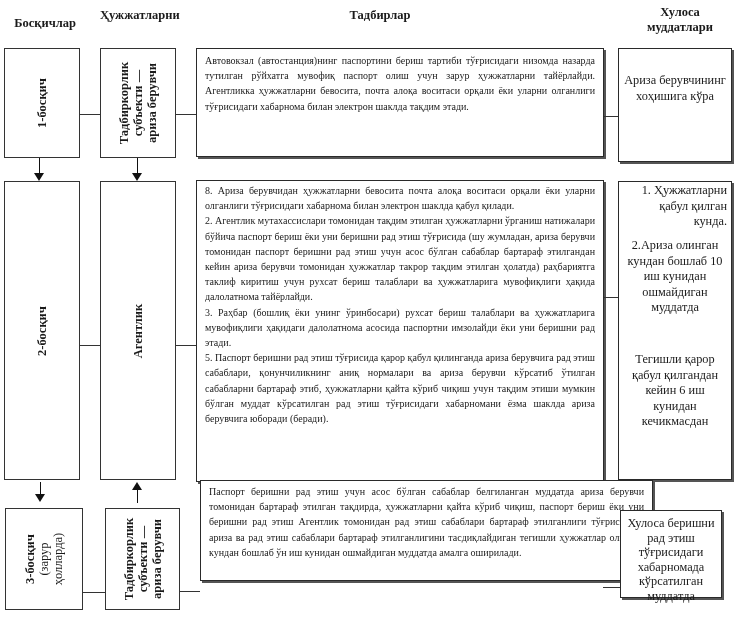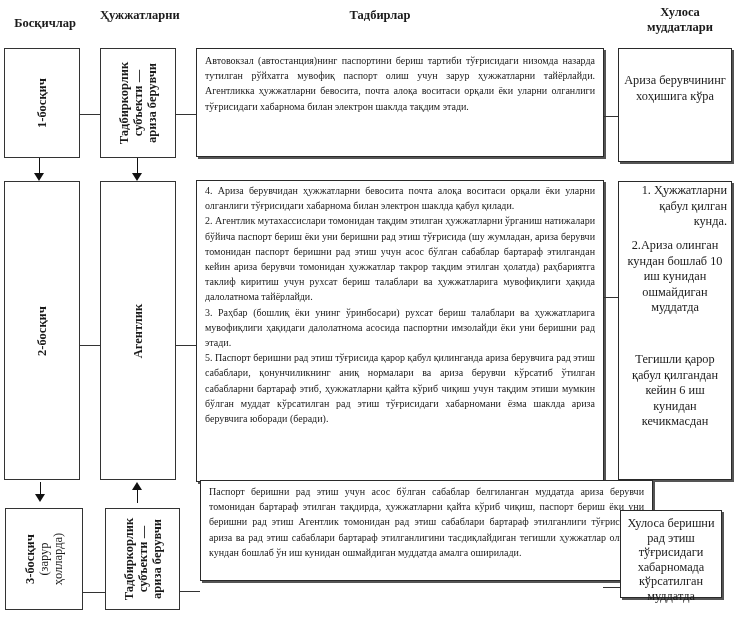--- a/index.html
+++ b/index.html
@@ -70,21 +70,21 @@
 </div>
 <div class="hline" style="left:80px; top:345px; width:20px;"></div>
 <div class="box" style="left:100px; top:181px; width:76px; height:299px;">
   <div class="vert">
     <span>Агентлик</span>
   </div>
 </div>
 <div class="hline" style="left:176px; top:345px; width:20px;"></div>
 <div class="box shadow" style="left:196px; top:180px; width:408px; height:302px;">
   <div class="txt" style="top:2px;">
-    <p>4. Ариза берувчидан ҳужжатларни бевосита почта алоқа воситаси орқали ёки уларни олганлиги тўғрисидаги хабарнома билан электрон шаклда қабул қилади.</p>
+    <p>8. Ариза берувчидан ҳужжатларни бевосита почта алоқа воситаси орқали ёки уларни олганлиги тўғрисидаги хабарнома билан электрон шаклда қабул қилади.</p>
     <p>2. Агентлик мутахассислари томонидан тақдим этилган ҳужжатларни ўрганиш натижалари бўйича паспорт бериш ёки уни беришни рад этиш тўғрисида (шу жумладан, ариза берувчи томонидан паспорт беришни рад этиш учун асос бўлган сабаблар бартараф этилгандан кейин ариза берувчи томонидан ҳужжатлар такрор тақдим этилган ҳолатда) раҳбариятга таклиф киритиш учун рухсат бериш талаблари ва ҳужжатларига мувофиқлиги ҳақида далолатнома тайёрлайди.</p>
     <p>3. Раҳбар (бошлиқ ёки унинг ўринбосари) рухсат бериш талаблари ва ҳужжатларига мувофиқлиги ҳақидаги далолатнома асосида паспортни имзолайди ёки уни беришни рад этади.</p>
     <p>5. Паспорт беришни рад этиш тўғрисида қарор қабул қилинганда ариза берувчига рад этиш сабаблари, қонунчиликнинг аниқ нормалари ва ариза берувчи кўрсатиб ўтилган сабабларни бартараф этиб, ҳужжатларни қайта кўриб чиқиш учун тақдим этиши мумкин бўлган муддат кўрсатилган рад этиш тўғрисидаги хабарномани ёзма шаклда ариза берувчига юборади (беради).</p>
   </div>
 </div>
 <div class="hline" style="left:604px; top:297px; width:14px;"></div>
 <div class="box shadow" style="left:618px; top:181px; width:114px; height:299px;">
   <div class="term" style="top:1px;text-align:right;">1. Ҳужжатларни қабул қилган кунда.</div>
   <div class="term" style="top:56px;text-align:center;">2.Ариза олинган кундан бошлаб 10 иш кунидан ошмайдиган муддатда</div>
   <div class="term" style="top:170px;">Тегишли қарор қабул қилгандан кейин 6 иш кунидан кечикмасдан</div>

